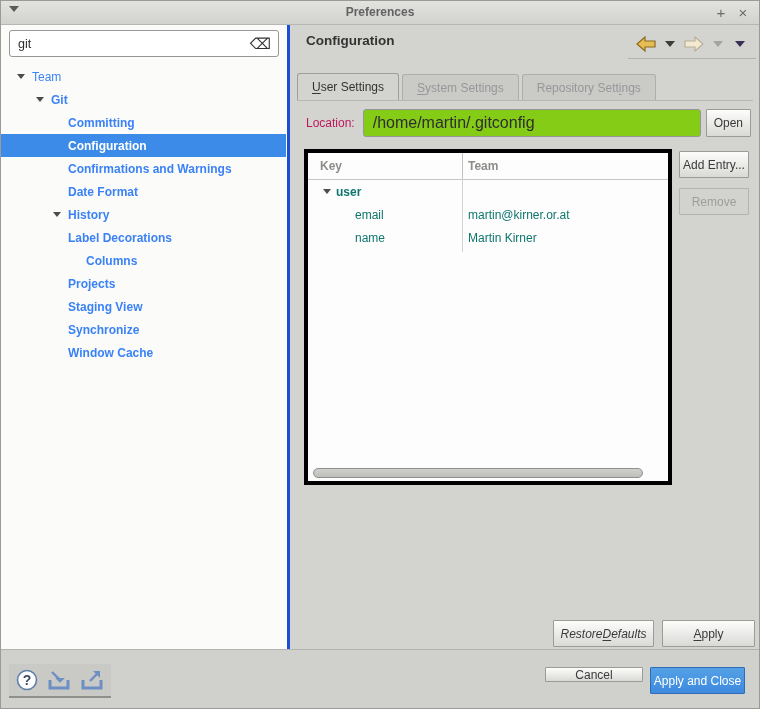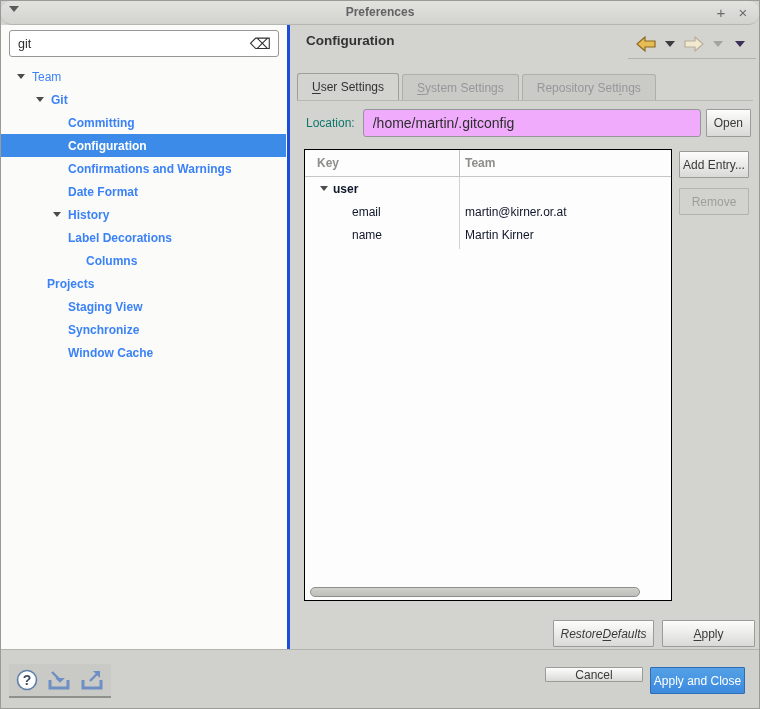--- a/index.html
+++ b/index.html
@@ -3,21 +3,21 @@
 <meta charset="utf-8">
 <style>
   * { margin:0; padding:0; box-sizing:border-box; }
   html,body { width:760px; height:709px; }
   body { font-family:"Liberation Sans", sans-serif; font-size:12px; color:#3a3a3a; }
 
   .window { position:relative; width:760px; height:709px; background:#d3d3d0; border:1px solid #9a9a97; overflow:hidden; }
 
   
   .titlebar { position:absolute; top:0; left:0; right:0; height:24px;
-    background:linear-gradient(#e2e2df,#d2d2cf); border-bottom:1px solid #b6b6b3;border-radius:10px; }
+    background:linear-gradient(#e2e2df,#d2d2cf); border-bottom:1px solid #b6b6b3; }
   .titlebar .win-menu { position:absolute; left:8px; top:5px; width:14px; height:14px; cursor:default; }
   .tri-down { width:0; height:0; border-left:5px solid transparent; border-right:5px solid transparent; border-top:6px solid #5a5a5a; }
   .titlebar .title { position:absolute; left:0; right:0; top:4px; text-align:center; font-weight:bold; color:#636363; }
   .titlebar .win-btn { position:absolute; top:2px; width:20px; height:20px; text-align:center; line-height:20px; color:#6b6b6b; font-size:15px; }
   .win-btn.min { right:28px; }
   .win-btn.close { right:6px; }
 
   
   .left-panel { position:absolute; left:0; top:24px; width:289px; bottom:59px;
     background:#fbfbfa; border-right:3px solid #1d4ed8; }
@@ -48,40 +48,40 @@
   
   .tabbar { position:absolute; left:6px; top:49px; right:6px; height:26px; display:flex; align-items:flex-end; }
   .tab { height:26px; padding:0 14px; display:flex; align-items:center; margin-right:3px;
     background:#cacac7; border:1px solid #aeaeab; border-bottom:none; border-radius:3px 3px 0 0; color:#97979a; }
   .tab.active { background:#d3d3d0; color:#333; border-color:#9e9e9b; position:relative; z-index:2; height:27px; }
   .tabbar-line { position:absolute; left:6px; top:75px; right:6px; height:1px; background:#b7b7b4; }
   .tab u, .btn u, .push u { text-decoration:underline; text-underline-offset:2px; }
 
   
   .loc-row { position:absolute; left:15px; top:84px; right:8px; height:28px; display:flex; align-items:center; }
-  .loc-label { margin-right:8px; color:#0f766e;text-align:center; }
-  .loc-input { flex:1; height:28px; background:#f0abfc; border:1px solid #97979a; border-radius:3px;
-    padding:0 9px; font-family:"Liberation Sans",sans-serif; font-size:14px; color:#2e2e2e; outline:none; }
+  .loc-label { margin-right:8px; color:#be185d;text-align:center; }
+  .loc-input { flex:1; height:28px; background:#84cc16; border:1px solid #97979a; border-radius:3px;
+    padding:0 9px; font-family:"Liberation Sans",sans-serif; font-size:16px; color:#2e2e2e; outline:none; }
   .open-btn { margin-left:5px; height:28px; padding:0 7px; }
 
   .push { display:inline-flex; align-items:center; justify-content:center;
     background:linear-gradient(#fdfdfc,#d9d9d6); border:1px solid #9b9b98; border-radius:1px;
     color:#3a3a3a; font-family:"Liberation Sans",sans-serif; font-size:12px; cursor:pointer; }
   .push.disabled { background:#d2d2cf; border-color:#b3b3b0; color:#9d9d9a; cursor:default; }
   .push.primary { background:linear-gradient(#54a1e6,#3d8adf); border-color:#2e6db4; color:#fff; }
 
   
-  .kv-table { position:absolute; left:13px; top:124px; width:368px; height:452px;
-    background:#fdfdfd; border:1px solid #000000; }
+  .kv-table { position:absolute; left:13px; top:124px; width:368px; height:336px;
+    background:#fdfdfd; border:4px solid #000000; }
   .kv-header { position:relative; height:27px; border-bottom:1px solid #c6c6c3; }
   .kv-header .h-key { position:absolute; left:12px; top:6px; font-weight:bold; color:#8d8d8a; }
   .kv-header .h-value { position:absolute; left:160px; top:6px; font-weight:bold; color:#8d8d8a; }
   .kv-header .h-div { position:absolute; left:154px; top:0; bottom:0; width:1px; background:#c2c2bf; }
   .kv-col-div { position:absolute; left:154px; top:27px; height:72px; width:1px; background:#d2d2cf; }
-  .kv-row { position:relative; height:23px; display:flex; align-items:center; color:#0f172a; }
+  .kv-row { position:relative; height:23px; display:flex; align-items:center; color:#0f766e; }
   .kv-row .expander { position:absolute; left:15px; top:9px; width:0; height:0;
     border-left:4.5px solid transparent; border-right:4.5px solid transparent; border-top:5.5px solid #4c4c4c; }
   .kv-key { white-space:nowrap; }
   .kv-val { position:absolute; left:160px; white-space:nowrap; }
   .hscroll { position:absolute; left:2px; right:2px; bottom:2px; height:12px; background:#fdfdfd; }
   .hthumb { position:absolute; left:3px; top:1px; width:330px; height:10px;
     background:linear-gradient(#cfcfcc,#bebebb); border:1px solid #8f8f8c; border-radius:6px; }
 
   .side-btn { position:absolute; left:388px; width:70px; height:27px; }
   .add-btn { top:126px; }
@@ -141,21 +141,21 @@
         <div class="tree-row bold" style="padding-left: 67px;">
           <span class="expander" style="left: 52px;"></span>
           <span>History</span>
         </div>
         <div class="tree-row bold" style="padding-left: 67px;">
           <span>Label Decorations</span>
         </div>
         <div class="tree-row bold" style="padding-left: 85px;">
           <span>Columns</span>
         </div>
-        <div class="tree-row bold" style="padding-left: 46px;">
+        <div class="tree-row bold" style="padding-left: 67px;">
           <span>Projects</span>
         </div>
         <div class="tree-row bold" style="padding-left: 67px;">
           <span>Staging View</span>
         </div>
         <div class="tree-row bold" style="padding-left: 67px;">
           <span>Synchronize</span>
         </div>
         <div class="tree-row bold" style="padding-left: 67px;">
           <span>Window Cache</span>

